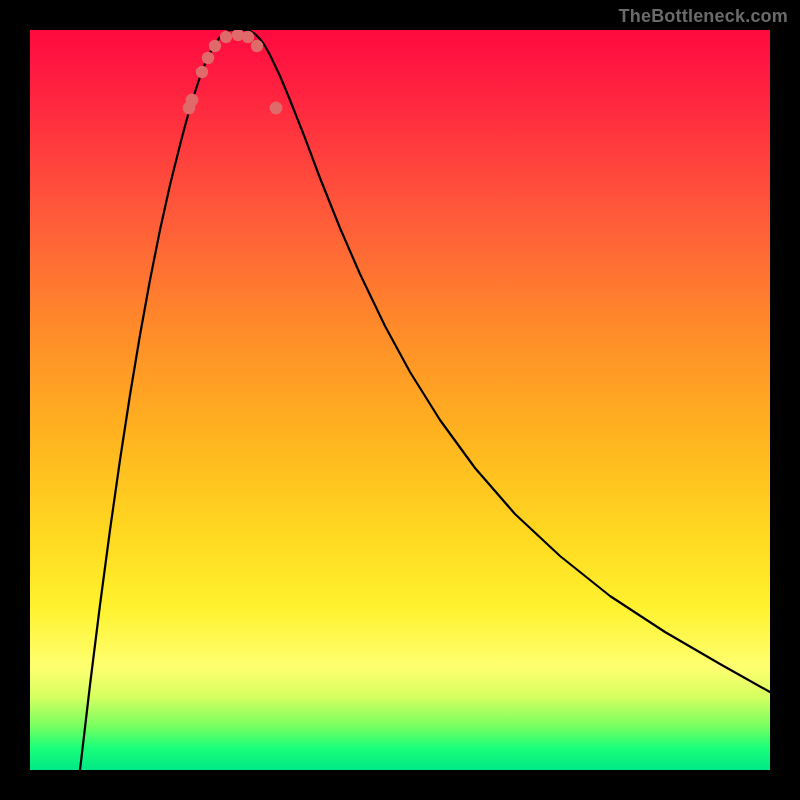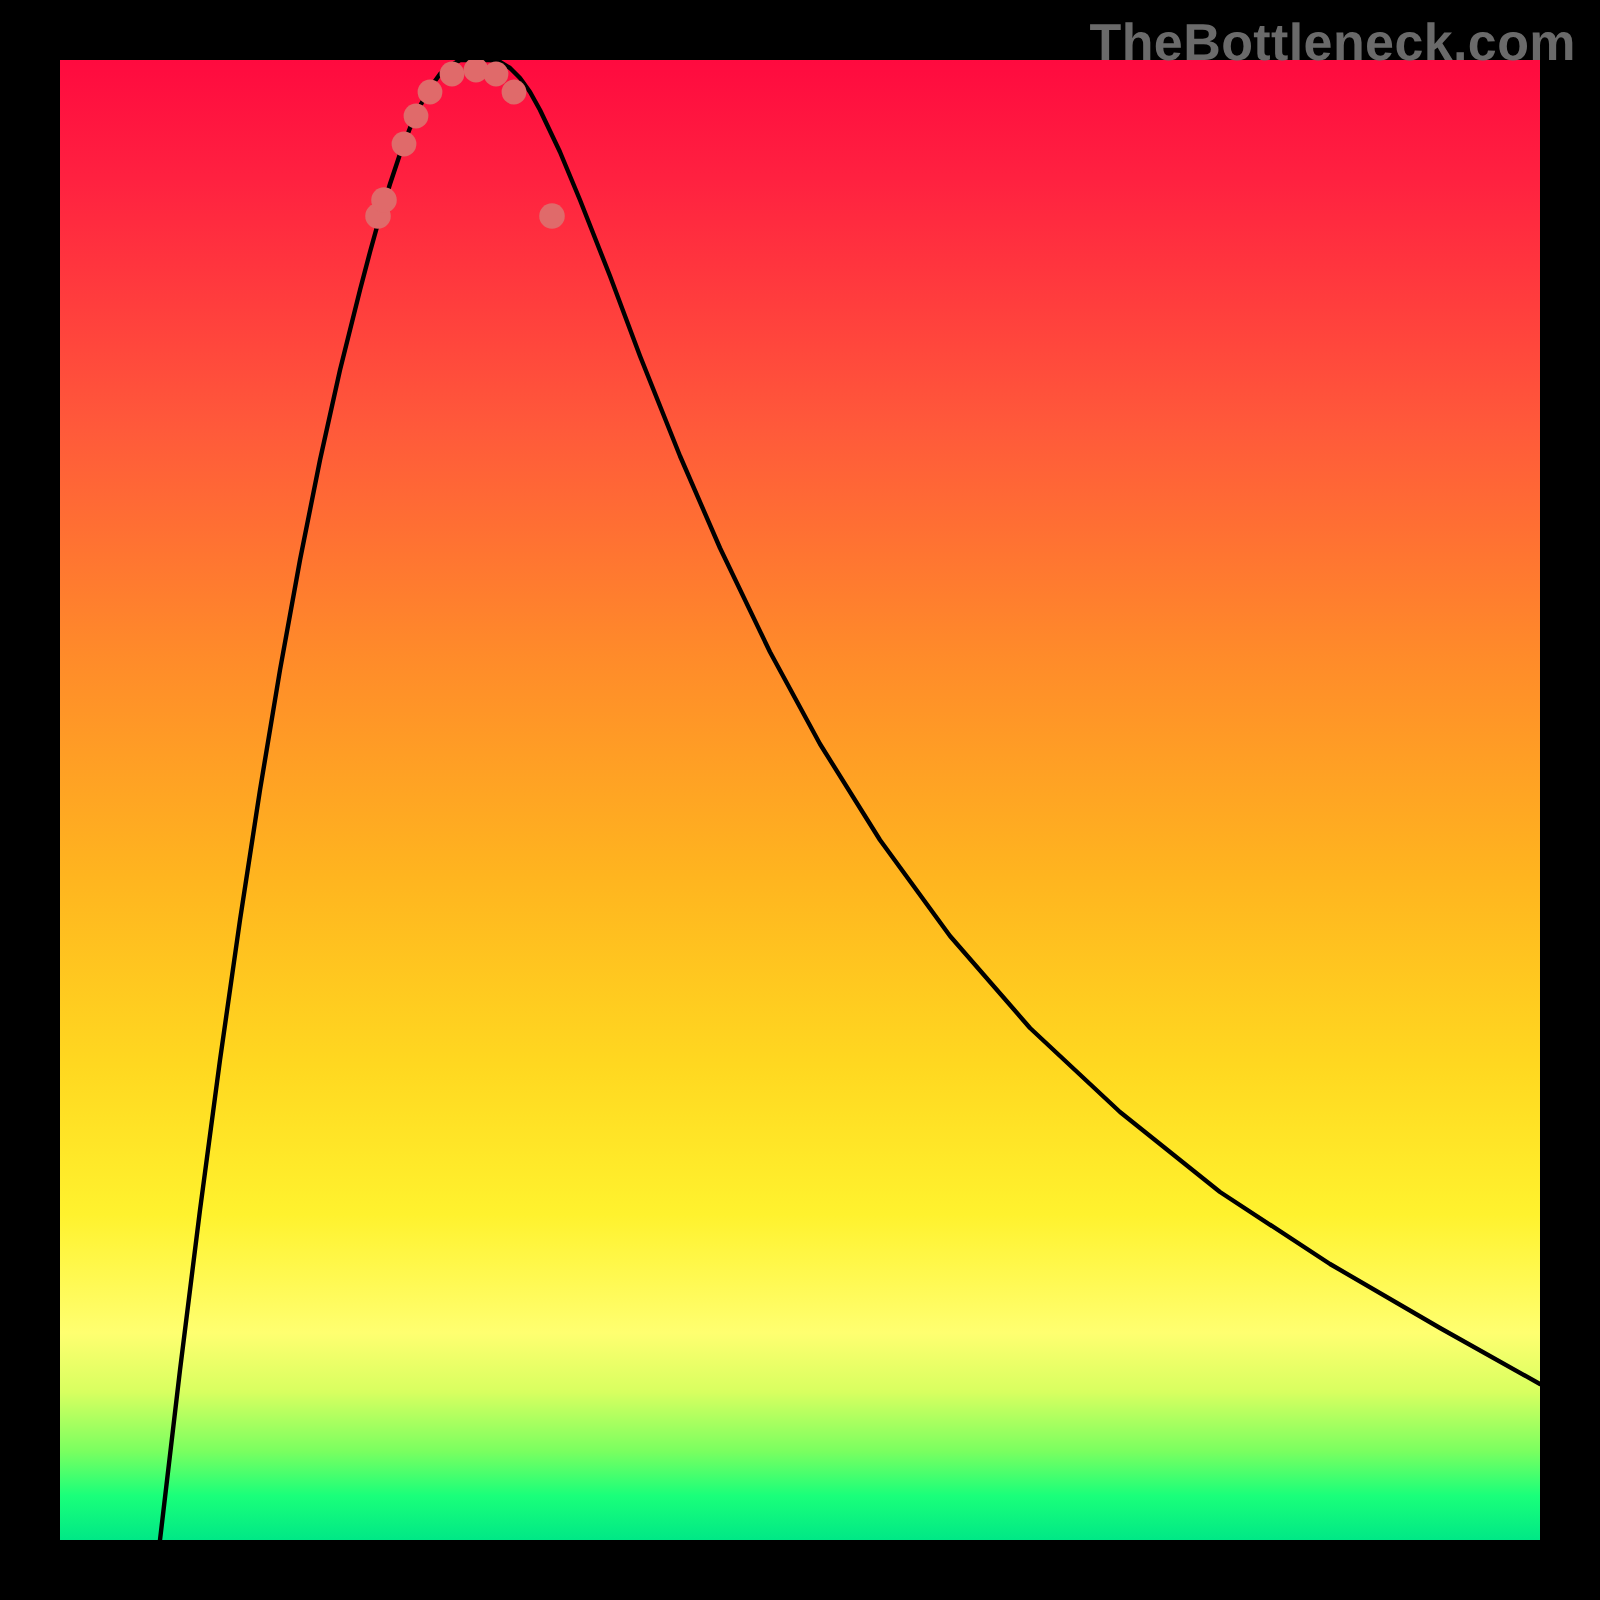--- a/index.html
+++ b/index.html
@@ -29,21 +29,21 @@
       #7aff60 94%,
       #1aff7a 97%,
       #00e886 100%
     );
   }
   .watermark {
     position: absolute;
     top: 6px;
     right: 12px;
     font-family: Arial, Helvetica, sans-serif;
-    font-size: 26px;
+    font-size: 18px;
     font-weight: 600;
     color: #6a6a6a;
     letter-spacing: 0.2px;
     user-select: none;
   }
   svg {
     position: absolute;
     left: 0;
     top: 0;
   }

